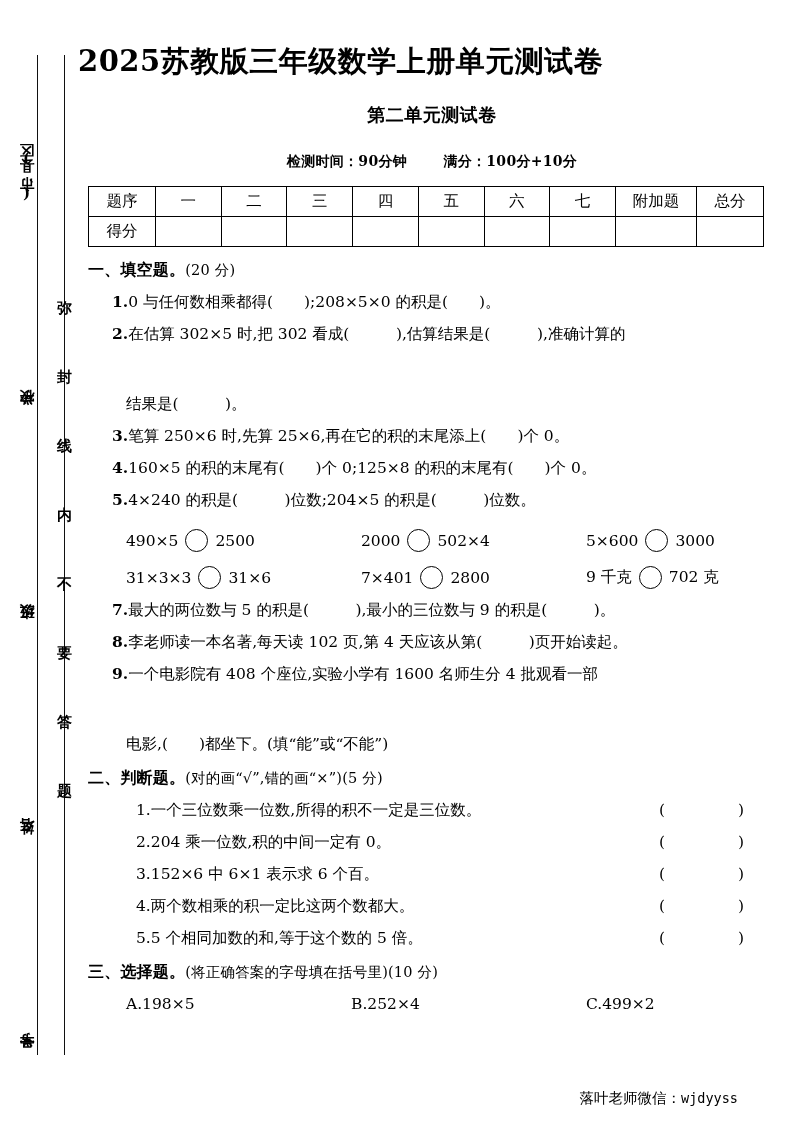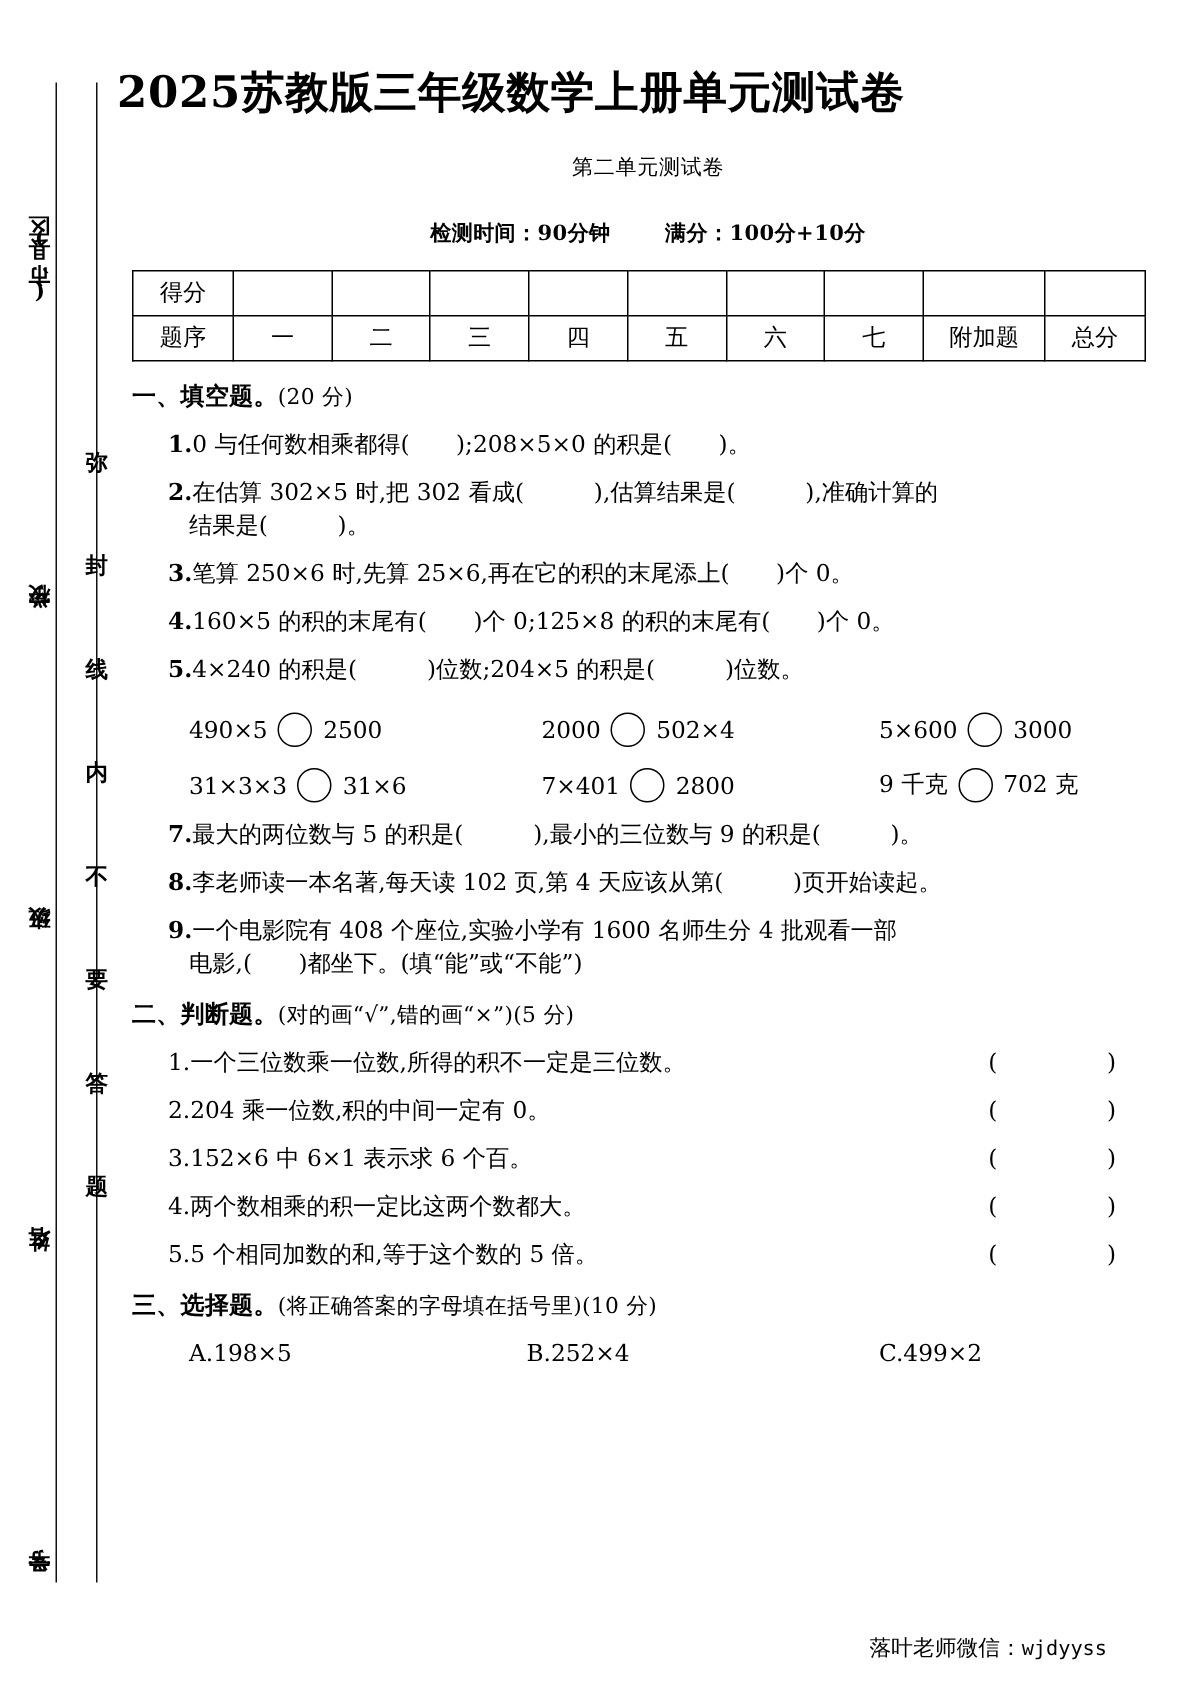--- a/index.html
+++ b/index.html
@@ -77,22 +77,22 @@
     text-align: left;
     font-size: 29px;
     font-weight: 700;
     letter-spacing: 0.5px;
     margin-top: 42px;
     white-space: nowrap;
     margin-left: -10px;
   }
   .sub-title {
     text-align: center;
-    font-size: 14px;
-    font-weight: 400;
+    font-size: 18px;
+    font-weight: 700;
     margin-top: 21px;
     letter-spacing: 0.5px;
   }
   .meta-line {
     text-align: center;
     font-size: 14px;
     font-weight: 700;
     margin-top: 26px;
     letter-spacing: 0.3px;
   }
@@ -129,31 +129,31 @@
     font-size: 14.5px;
   }
   .q {
     font-size: 15.5px;
     margin-top: 10px;
     padding-left: 24px;
     line-height: 1.42;
     position: relative;
   }
   .q .num { font-weight: 700; }
-  .q .cont { display: block; padding-left: 14px; }
+  .q .cont { display: block; padding-left: 14px; margin-top: 48px; }
 
   
   .tf {
     font-size: 15.5px;
     margin-top: 11px;
     padding-left: 24px;
     display: flex;
     align-items: baseline;
   }
-  .tf .txt { flex: 0 0 auto; }
+  .tf .txt { flex: 0 0 auto; margin-left: 24px; }
   .tf .filler { flex: 1 1 auto; }
   .tf .paren { flex: 0 0 auto; letter-spacing: 14px; padding-right: 18px; }
 
   
   .cmp-grid {
     margin-top: 18px;
     padding-left: 38px;
     display: grid;
     grid-template-columns: 235px 225px auto;
     row-gap: 14px;
@@ -226,43 +226,43 @@
 
   <div class="meta-line">
     <span>检测时间：90分钟</span>
     <span class="gap"></span>
     <span>满分：100分+10分</span>
   </div>
 
   <table class="score">
     <tbody>
         <tr>
-      <td class="lead">得分</td>
-      <td></td>
-      <td></td>
-      <td></td>
-      <td></td>
-      <td></td>
-      <td></td>
-      <td></td>
-      <td class="extra"></td>
-      <td class="total"></td>
-    </tr>
-    <tr>
       <td class="lead">题序</td>
       <td>一</td>
       <td>二</td>
       <td>三</td>
       <td>四</td>
       <td>五</td>
       <td>六</td>
       <td>七</td>
       <td class="extra">附加题</td>
       <td class="total">总分</td>
     </tr>
+    <tr>
+      <td class="lead">得分</td>
+      <td></td>
+      <td></td>
+      <td></td>
+      <td></td>
+      <td></td>
+      <td></td>
+      <td></td>
+      <td class="extra"></td>
+      <td class="total"></td>
+    </tr>
   </tbody>
     </table>
 
   <div class="section-head">
     <span>一、填空题。</span><span class="score-note">(20 分)</span>
   </div>
 
   <div class="q">
     <span class="num">1.</span><span>0 与任何数相乘都得(　　);208×5×0 的积是(　　)。</span>
   </div>

